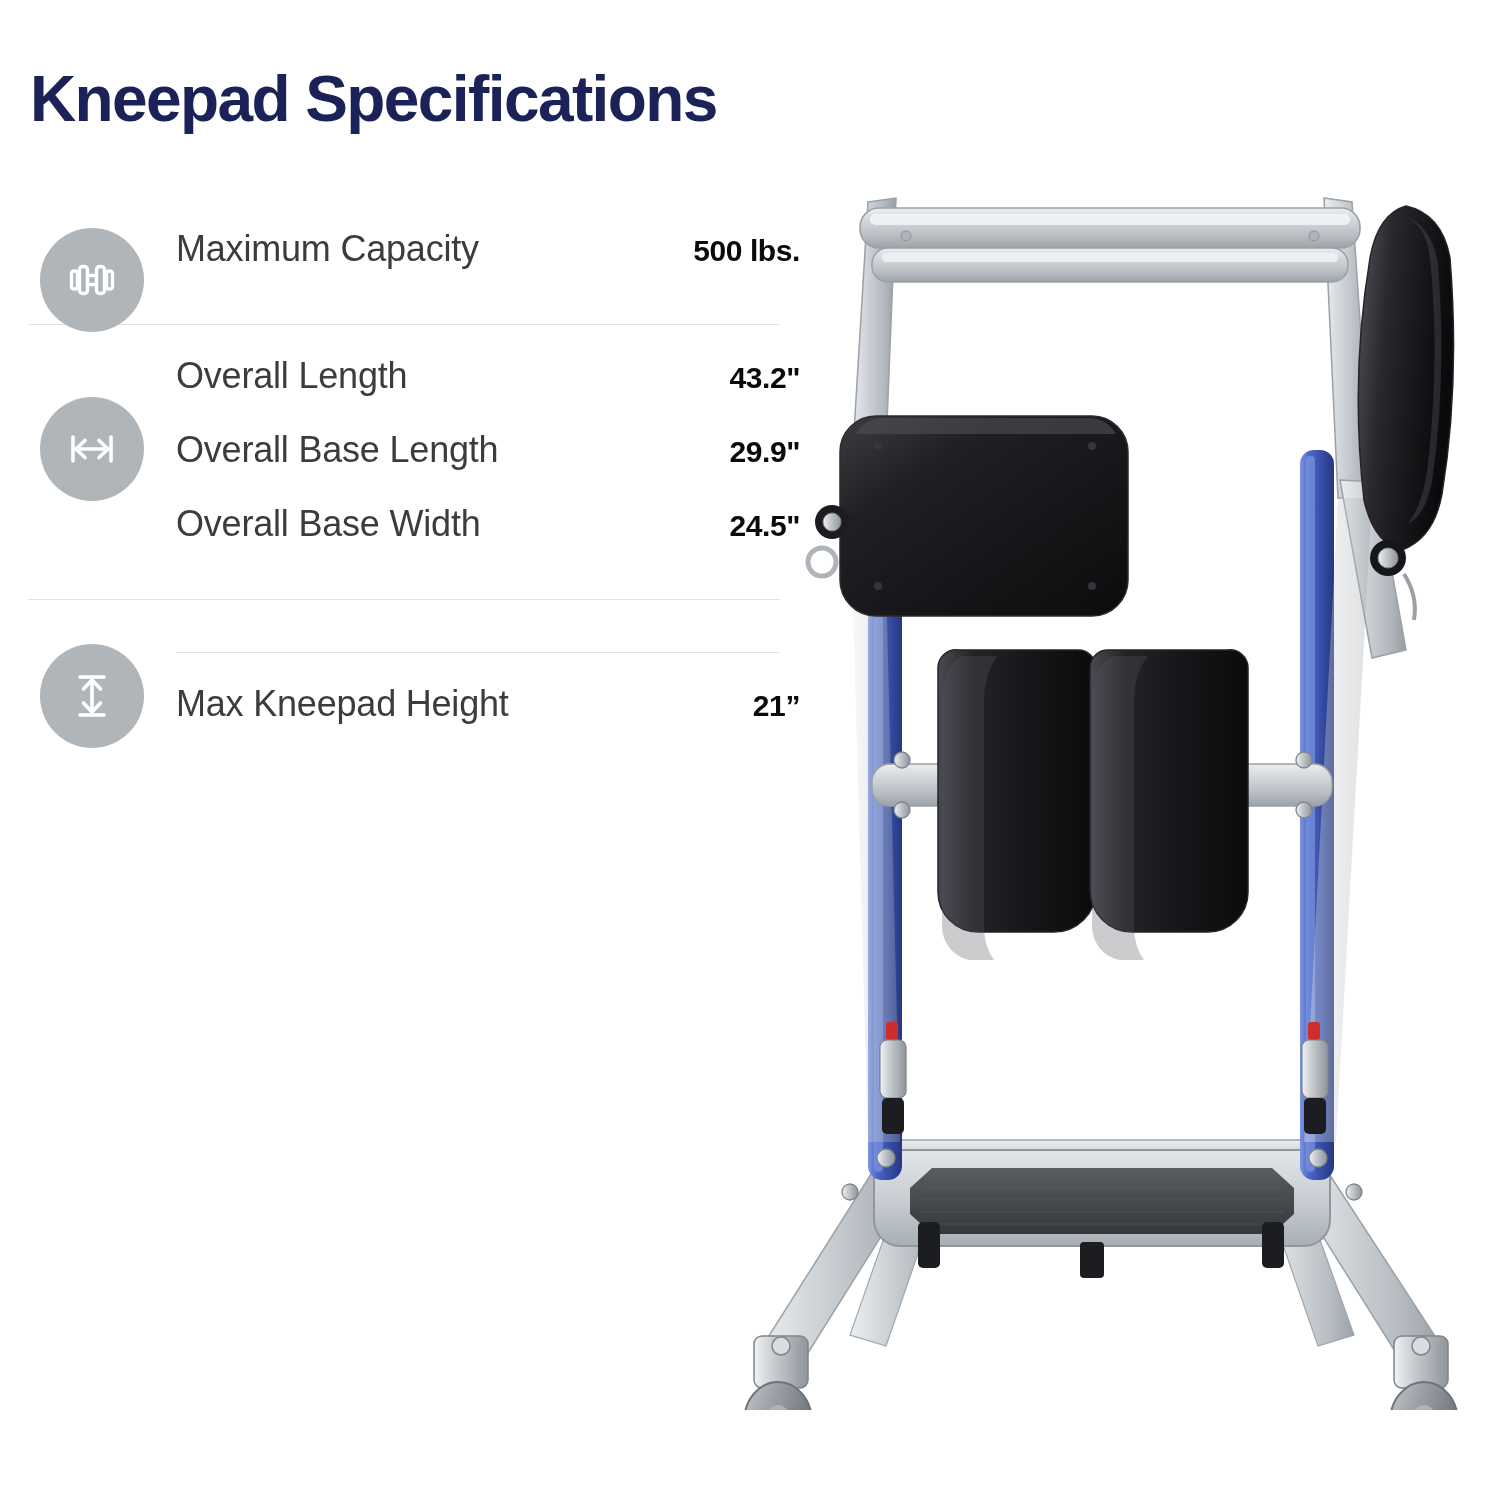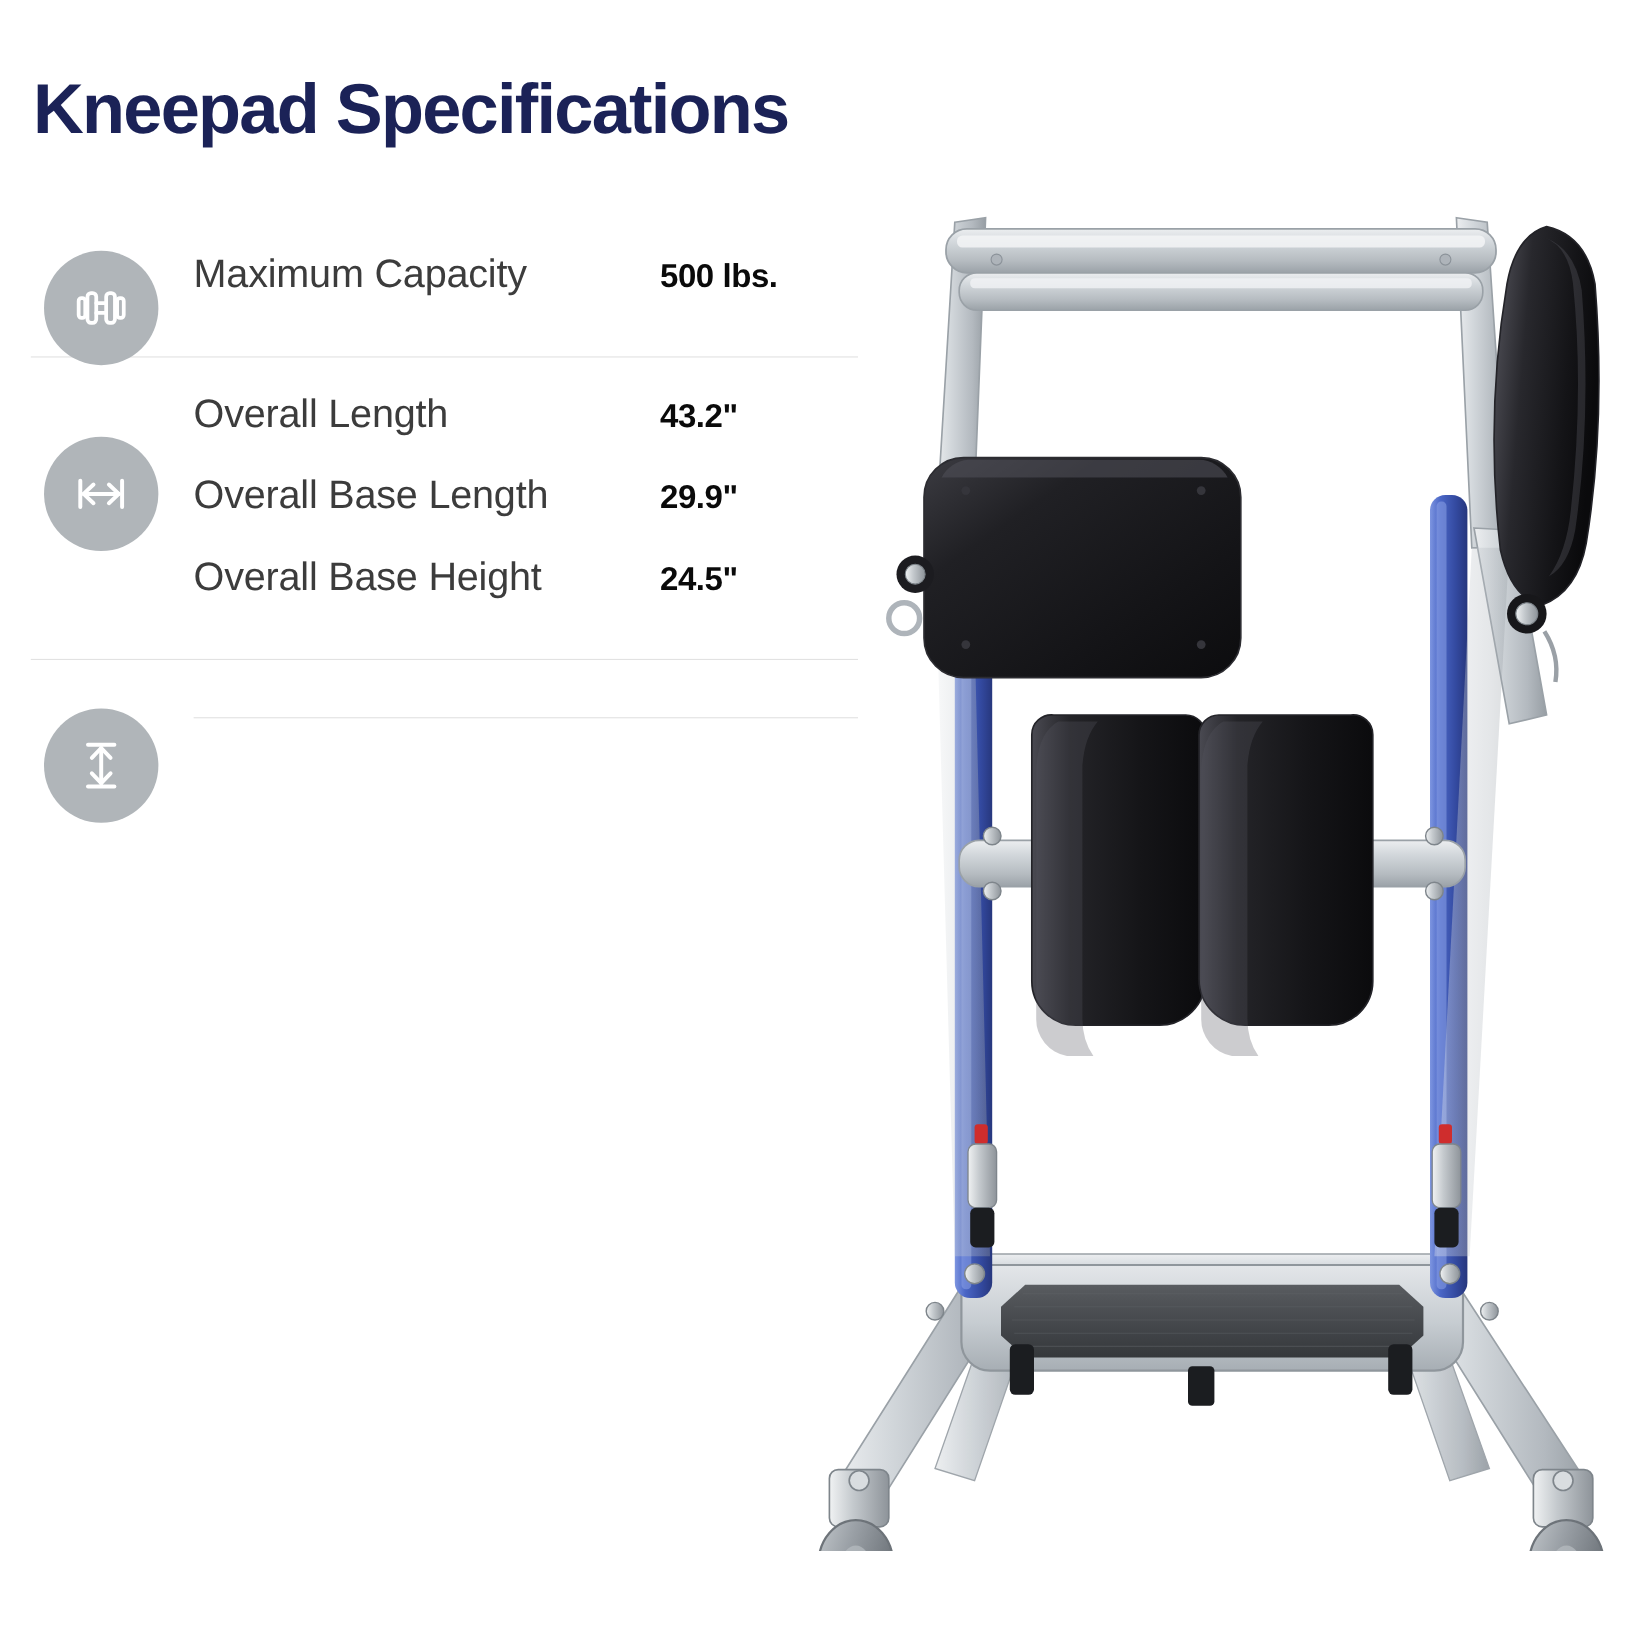--- a/index.html
+++ b/index.html
@@ -35,20 +35,21 @@
     border-radius: 50%;
     background: #b0b5b9;
     display: flex; align-items: center; justify-content: center;
   }
   .icon-badge svg { display: block; }
 
   .row {
     display: flex;
     align-items: baseline;
     height: 74px;
+    justify-content: space-between;
   }
   .row-label {
     width: 424px;
     font-size: 36px;
     font-weight: 400;
     color: #3c3c3c;
     letter-spacing: -0.2px;
     white-space: nowrap;
   }
   .row-value {
@@ -130,21 +131,21 @@
       <div class="group-rows">
         <div class="row">
           <div class="row-label">Overall Length</div>
           <div class="row-value">43.2"</div>
         </div>
         <div class="row">
           <div class="row-label">Overall Base Length</div>
           <div class="row-value">29.9"</div>
         </div>
         <div class="row">
-          <div class="row-label">Overall Base Height</div>
+          <div class="row-label">Overall Base Width</div>
           <div class="row-value">24.5"</div>
         </div>
       </div>
     </div>
 
     <div class="gap-sm"></div>
     <div class="divider"></div>
     <div class="gap-md"></div>
 
     <div class="group">
@@ -160,20 +161,28 @@
         </svg>
       </div>
       <div class="group-rows">
       </div>
     </div>
 
     <div class="gap-sm"></div>
     <div class="divider indented"></div>
     <div class="gap-md"></div>
 
+    <div class="group">
+      <div class="group-rows">
+        <div class="row">
+          <div class="row-label">Max Kneepad Height</div>
+          <div class="row-value">21”</div>
+        </div>
+      </div>
+    </div>
 
   </div>
 
   <div class="photo">
     <svg viewBox="0 0 800 1260" aria-hidden="true">
       <defs>
         <linearGradient id="gTube" x1="0" y1="0" x2="0" y2="1">
           <stop offset="0%" stop-color="#eceef0"></stop>
           <stop offset="30%" stop-color="#d3d8dc"></stop>
           <stop offset="72%" stop-color="#b6bcc1"></stop>

